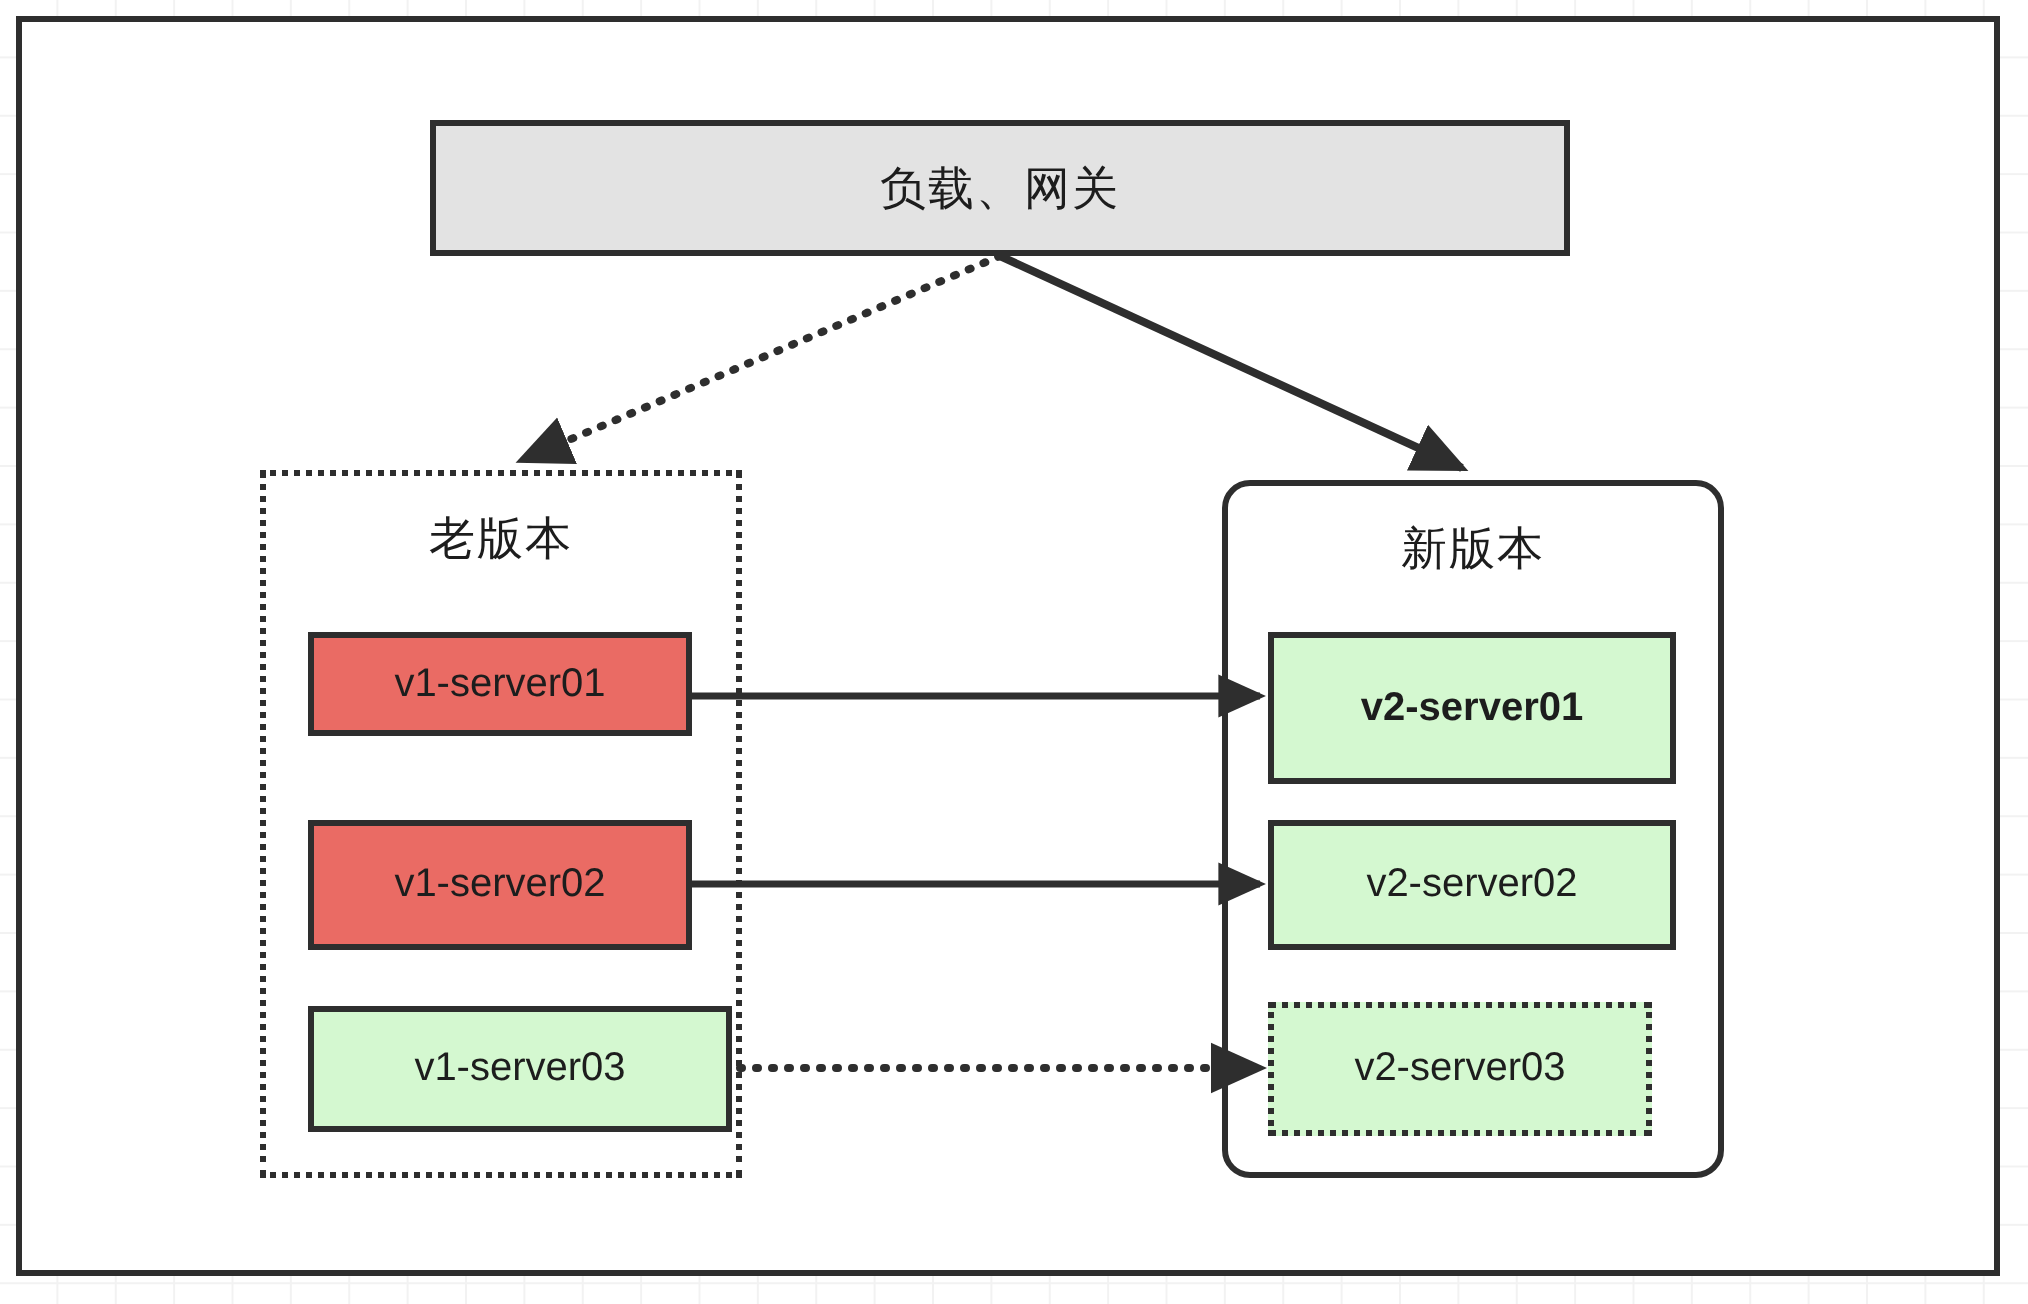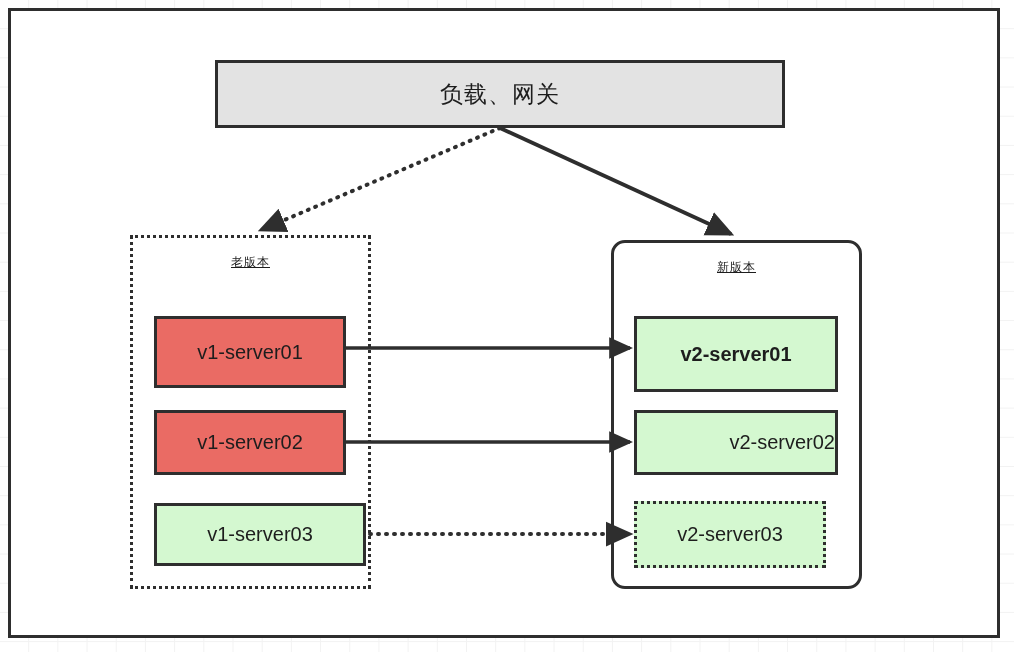--- a/index.html
+++ b/index.html
@@ -88,24 +88,23 @@
     height: 349px;
     border: 3px solid #2e2e2e;
     border-radius: 14px;
   }
   .group-title {
     position: absolute;
     left: 0;
     right: 0;
     top: 16px;
     text-align: center;
-    font-size: 12px;
+    font-size: 23px;
     color: #1d1d1d;
     letter-spacing: 1px;
-    text-decoration: underline;
   }
 
   
   .node {
     position: absolute;
     box-sizing: border-box;
     display: flex;
     align-items: center;
     justify-content: center;
     font-size: 20px;
@@ -118,26 +117,26 @@
   .node.green {
     background: #d4f8d0;
     border: 3px solid #2e2e2e;
   }
   .node.green-dotted {
     background: #d4f8d0;
     border: 3px dotted #2e2e2e;
   }
 
   
-  .n-v1-1 { left: 154px; top: 316px; width: 192px; height: 72px; }
+  .n-v1-1 { left: 154px; top: 316px; width: 192px; height: 52px; }
   .n-v1-2 { left: 154px; top: 410px; width: 192px; height: 65px; }
   .n-v1-3 { left: 154px; top: 503px; width: 212px; height: 63px; }
   
   .n-v2-1 { left: 634px; top: 316px; width: 204px; height: 76px; font-weight: bold; }
-  .n-v2-2 { left: 634px; top: 410px; width: 204px; height: 65px; justify-content: flex-end; }
+  .n-v2-2 { left: 634px; top: 410px; width: 204px; height: 65px; }
   .n-v2-3 { left: 634px; top: 501px; width: 192px; height: 67px; }
 </style>
 </head>
 <body>
 
 <div id="canvas">
 
   <div id="frame"></div>
 
   <svg id="edges" viewBox="0 0 1014 652" xmlns="http://www.w3.org/2000/svg">

